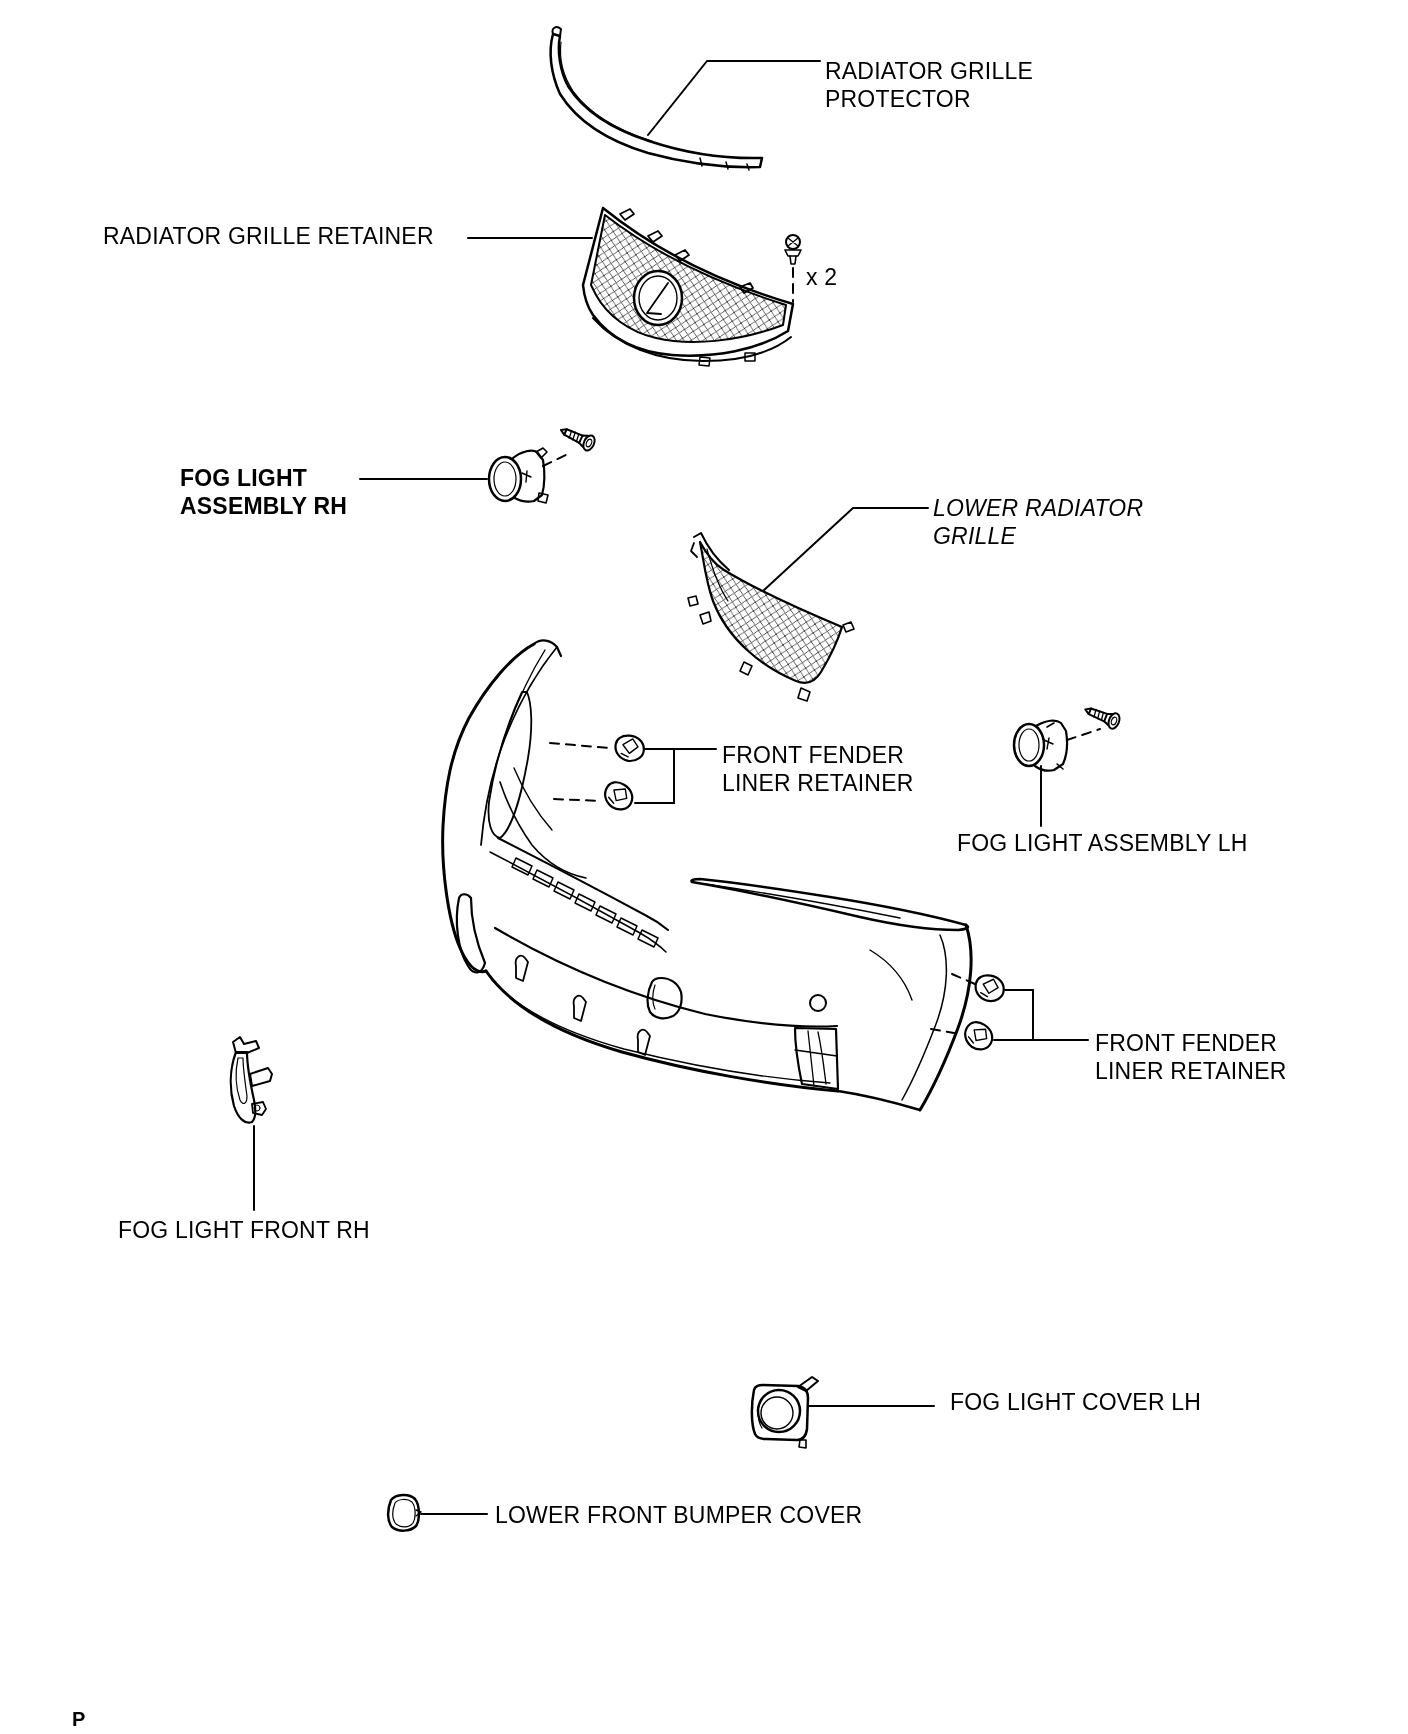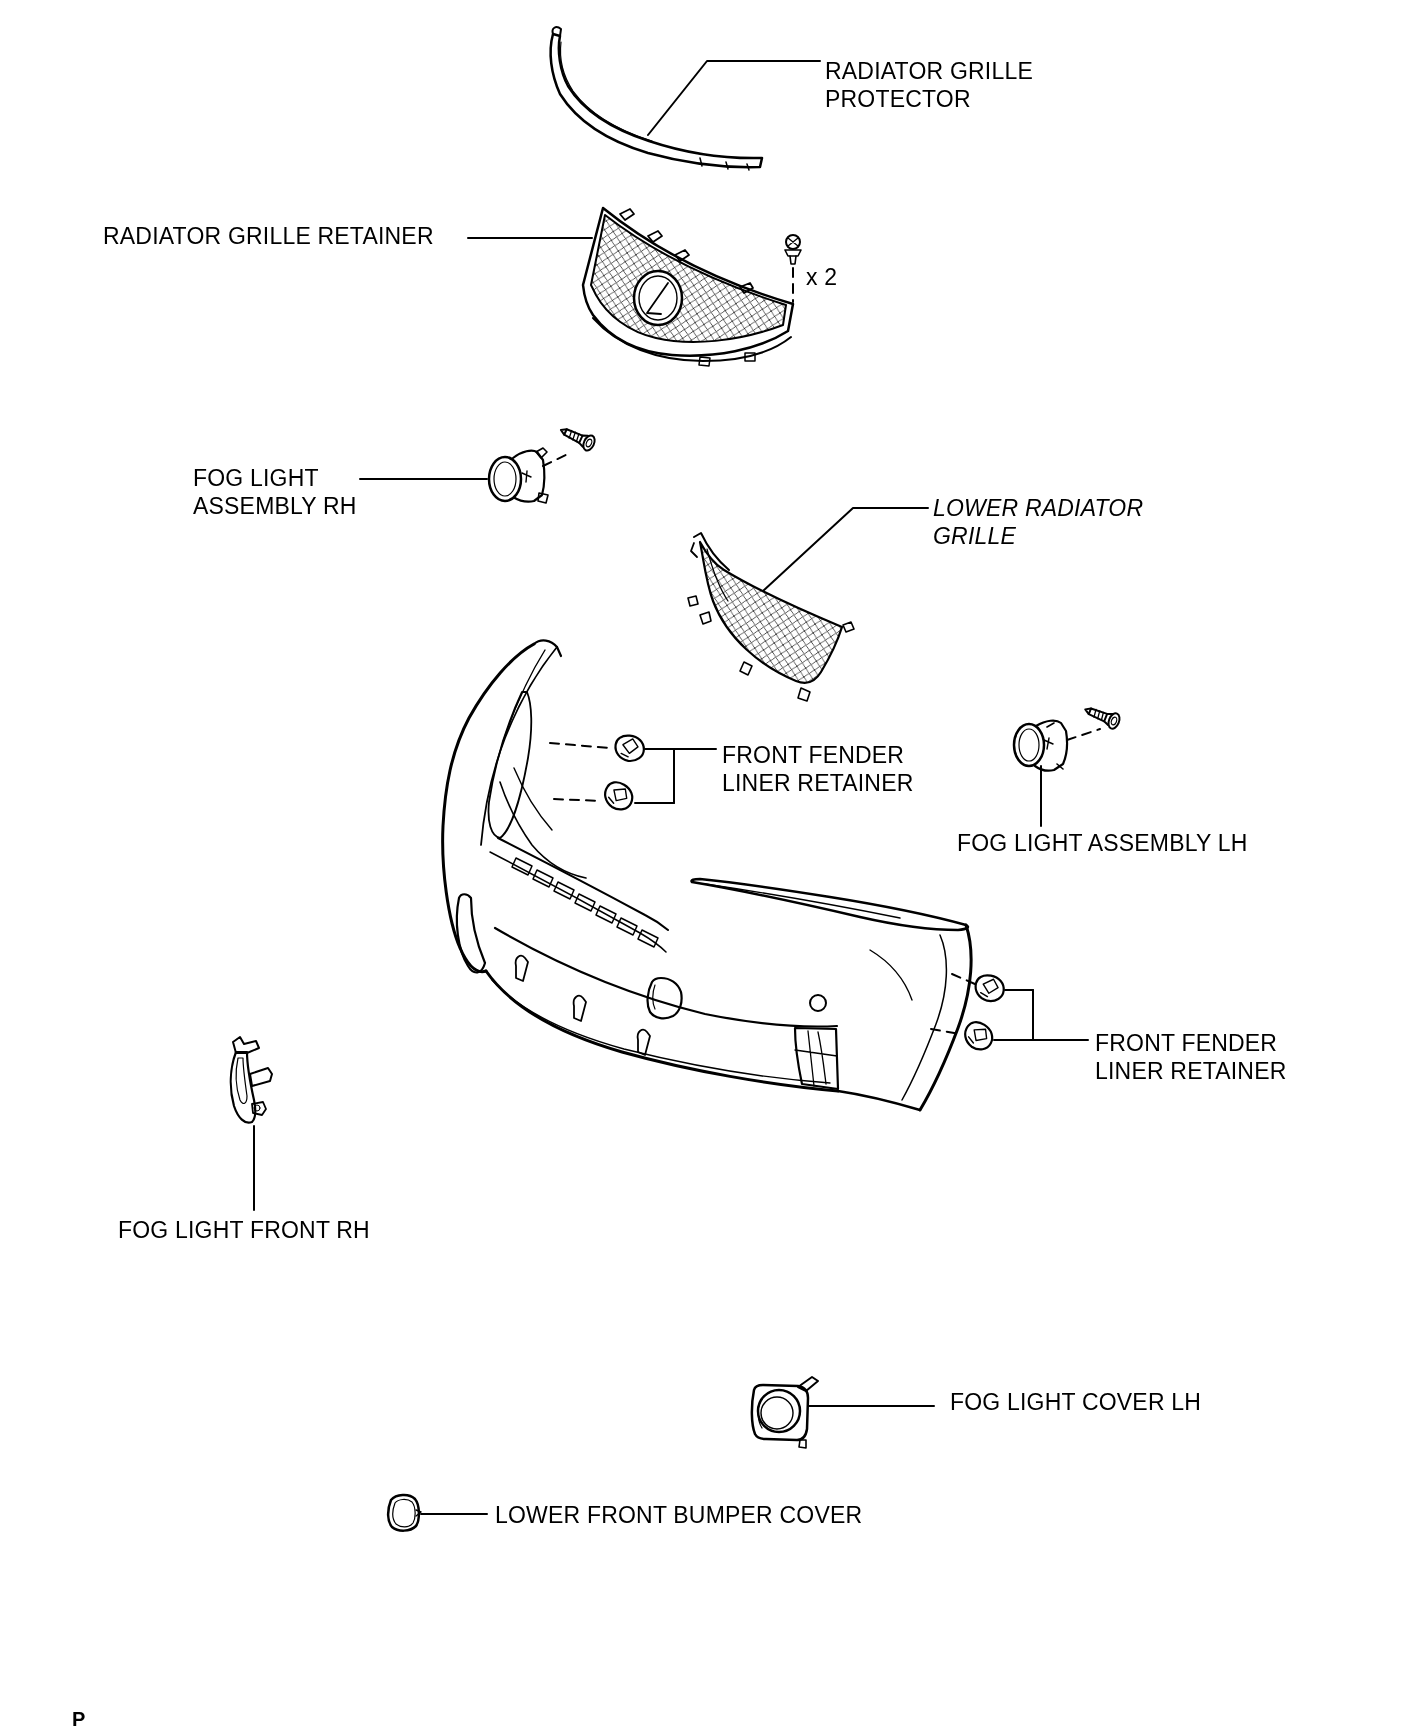--- a/index.html
+++ b/index.html
@@ -224,21 +224,21 @@
     </g>
   </svg>
 
   <div class="label" style="left:825px;top:57px;">RADIATOR GRILLE
 PROTECTOR</div>
 
   <div class="label" style="left:103px;top:222px;">RADIATOR GRILLE RETAINER</div>
 
   <div class="label" style="left:806px;top:229px;margin-top:34px;">x 2</div>
 
-  <div class="label" style="left:193px;top:464px;">FOG LIGHT
+  <div class="label" style="left:180px;top:464px;font-weight:bold;">FOG LIGHT
 ASSEMBLY RH</div>
 
   <div class="label" style="left:933px;top:494px;font-style:italic;">LOWER RADIATOR
 GRILLE</div>
 
   <div class="label" style="left:722px;top:741px;">FRONT FENDER
 LINER RETAINER</div>
 
   <div class="label" style="left:957px;top:829px;">FOG LIGHT ASSEMBLY LH</div>
 

